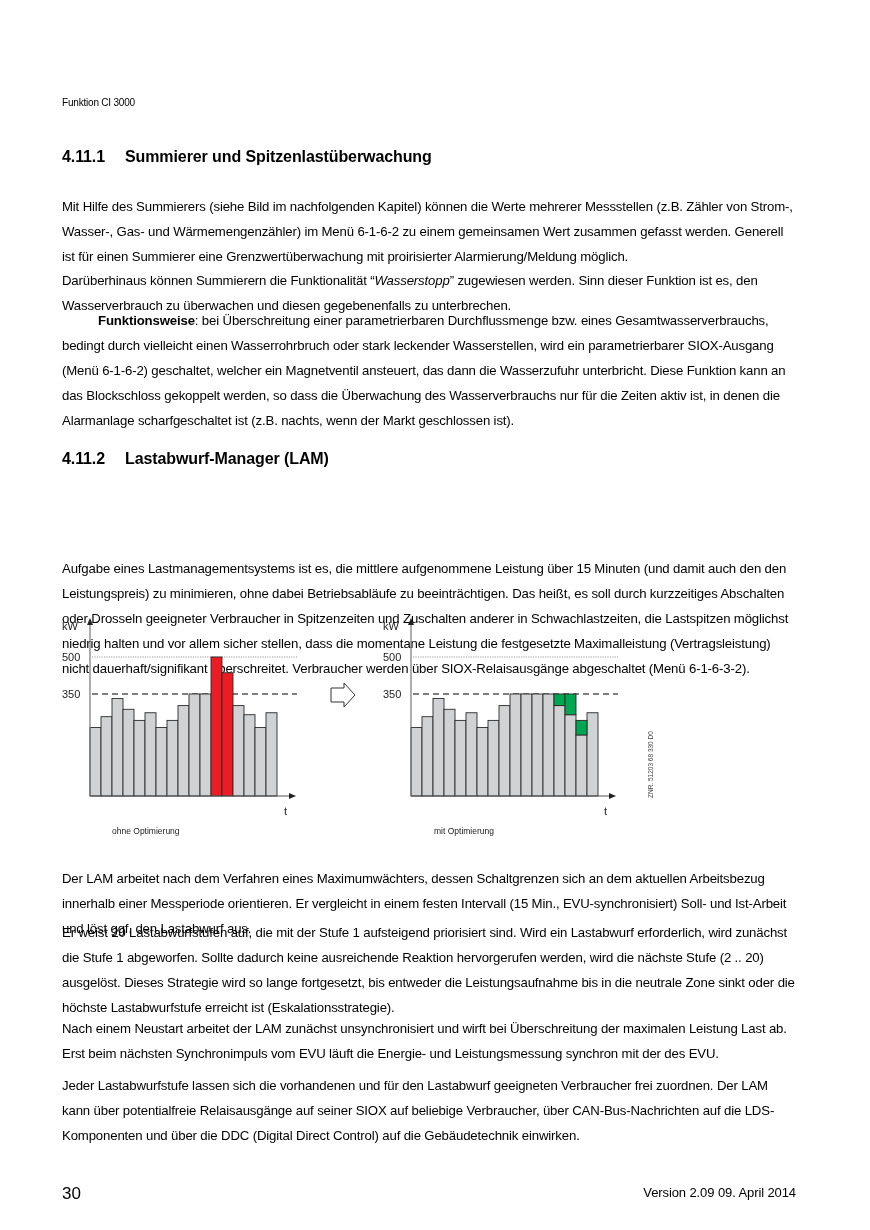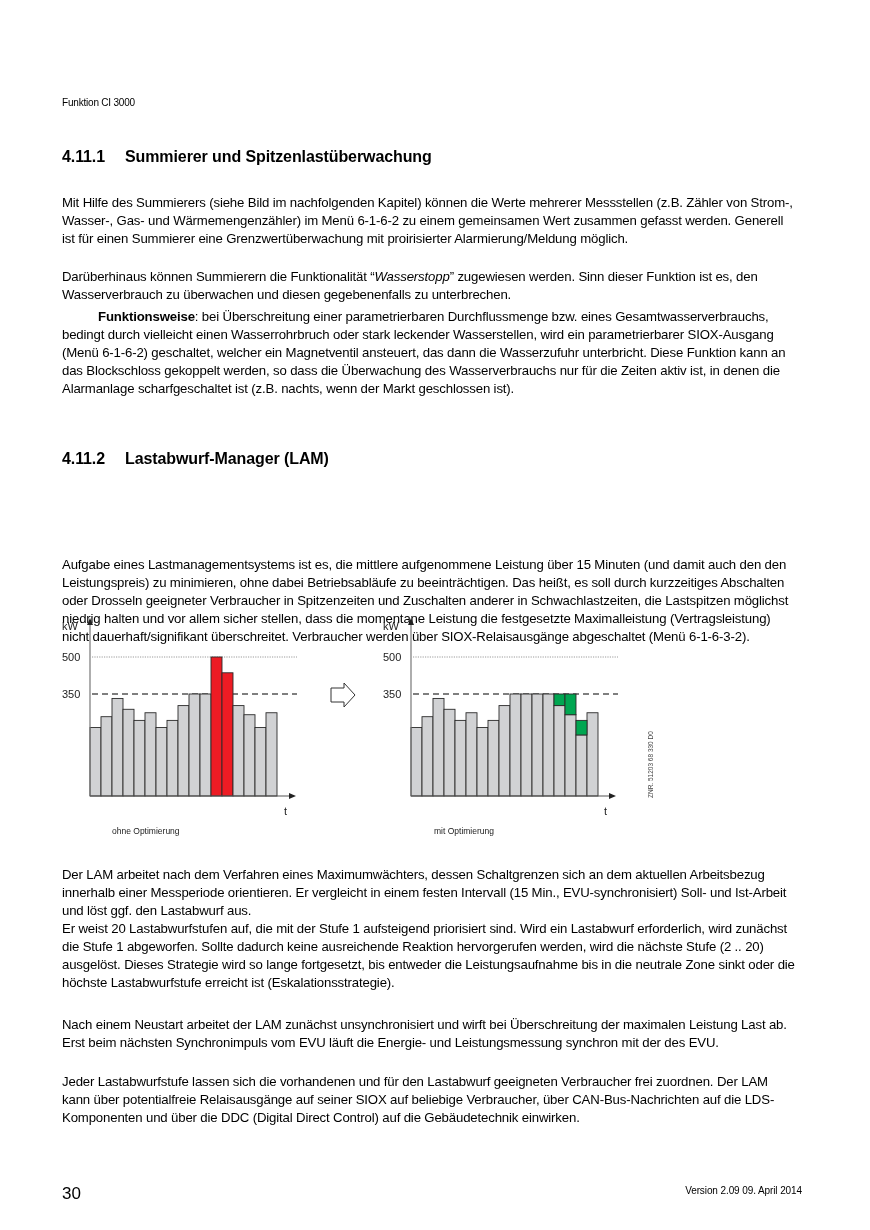--- a/index.html
+++ b/index.html
@@ -1,26 +1,26 @@
 <!DOCTYPE html>
 <html><head>
 <meta charset="utf-8">
 <style>
   html, body { margin: 0; padding: 0; background: #ffffff; }
   body { width: 870px; height: 1230px; position: relative; overflow: hidden;
          font-family: "Liberation Sans", sans-serif; color: #000; }
   .running-header { position: absolute; left: 62px; top: 97px; font-size: 10px; letter-spacing: -0.2px; }
   .h2 { position: absolute; left: 62px; font-size: 16px; font-weight: bold; letter-spacing: -0.1px; }
   .h2 .num { display: inline-block; width: 63px; }
-  .para { position: absolute; left: 62px; width: 735px; font-size: 13.2px; line-height: 18px; letter-spacing: -0.15px; }
+  .para { position: absolute; left: 62px; width: 735px; font-size: 13.2px; line-height: 25px; letter-spacing: -0.15px; }
   .para p { margin: 0; }
   .para em { font-style: italic; }
   .para b { font-weight: bold; padding-left: 36px; }
   .footer-page { position: absolute; left: 62px; top: 1184px; font-size: 17px; }
-  .footer-version { position: absolute; right: 68px; top: 1185px; font-size: 10px; letter-spacing: -0.1px; }
+  .footer-version { position: absolute; right: 74px; top: 1185px; font-size: 13px; letter-spacing: -0.1px; }
   svg.fig { position: absolute; left: 0; top: 600px; }
   svg text { font-family: "Liberation Sans", sans-serif; }
 </style>
 </head>
 <body>
 
 <div class="running-header">Funktion CI 3000</div>
 
 <div class="h2" style="top:148px;">
   <span class="num">4.11.1</span><span>Summierer und Spitzenlastüberwachung</span>

